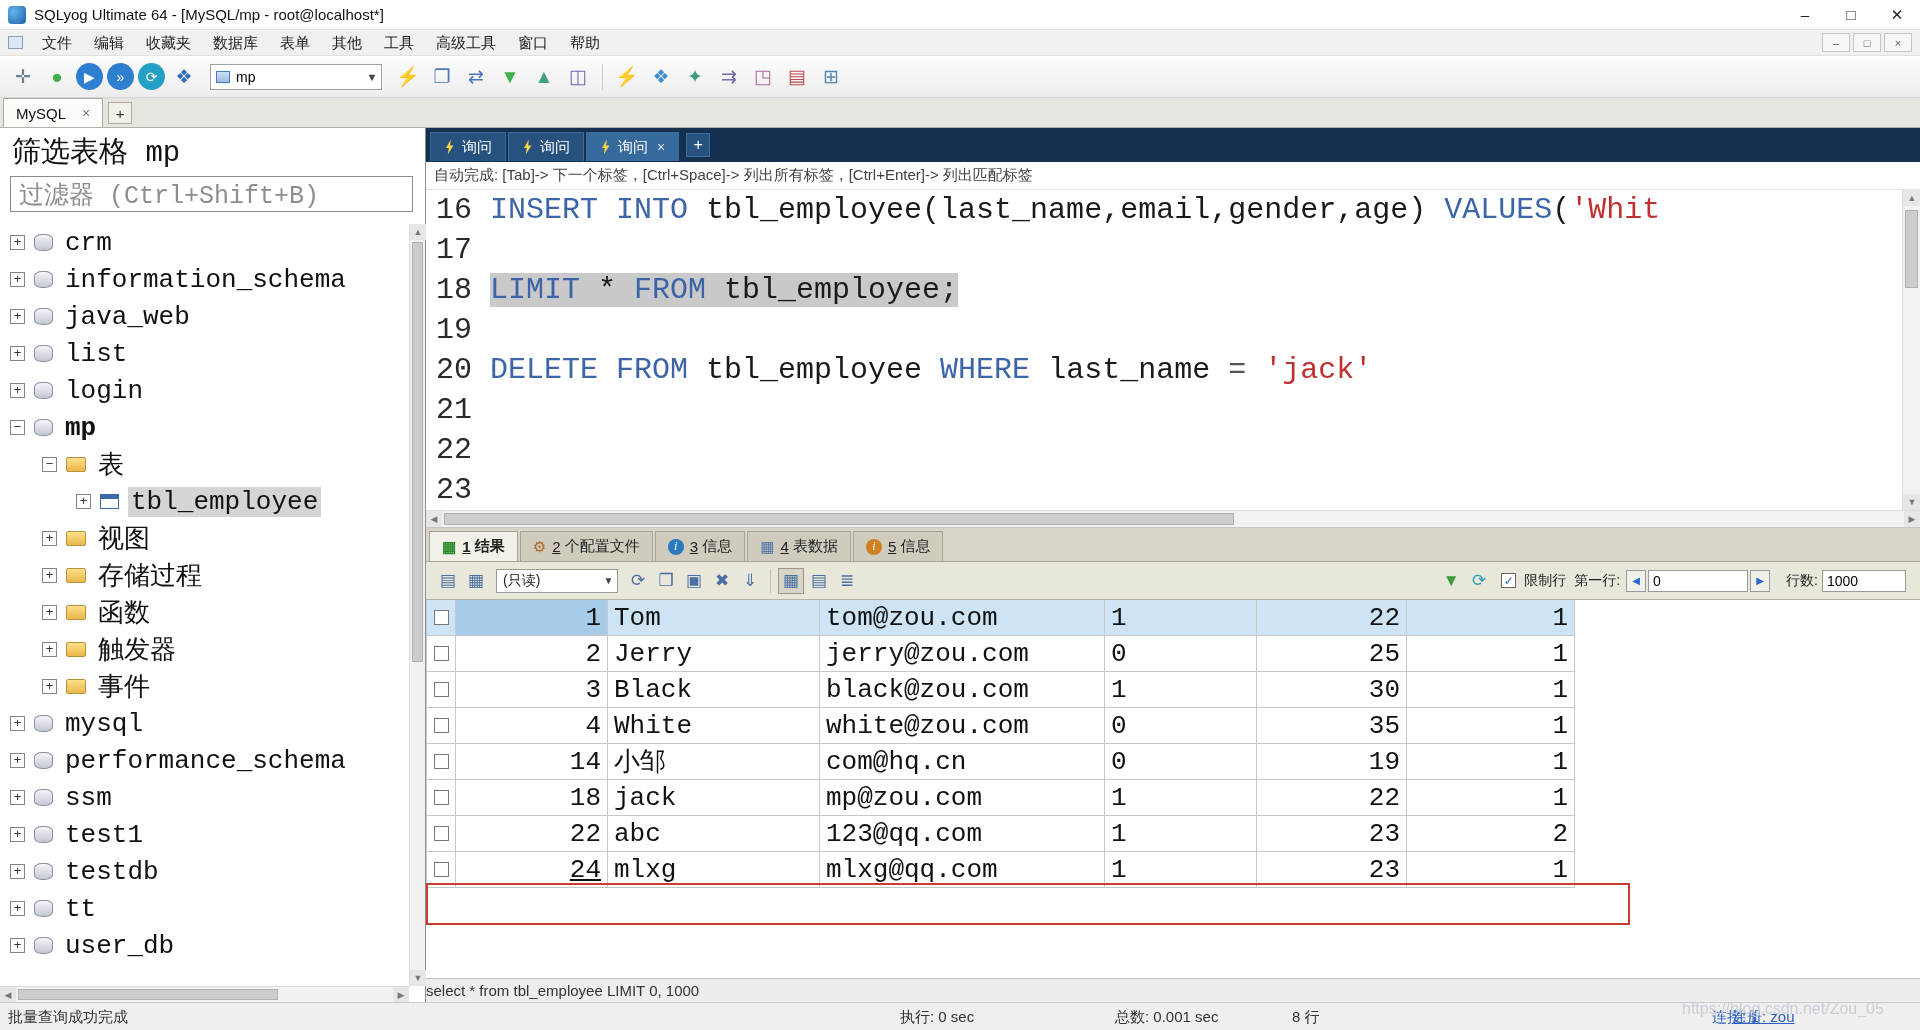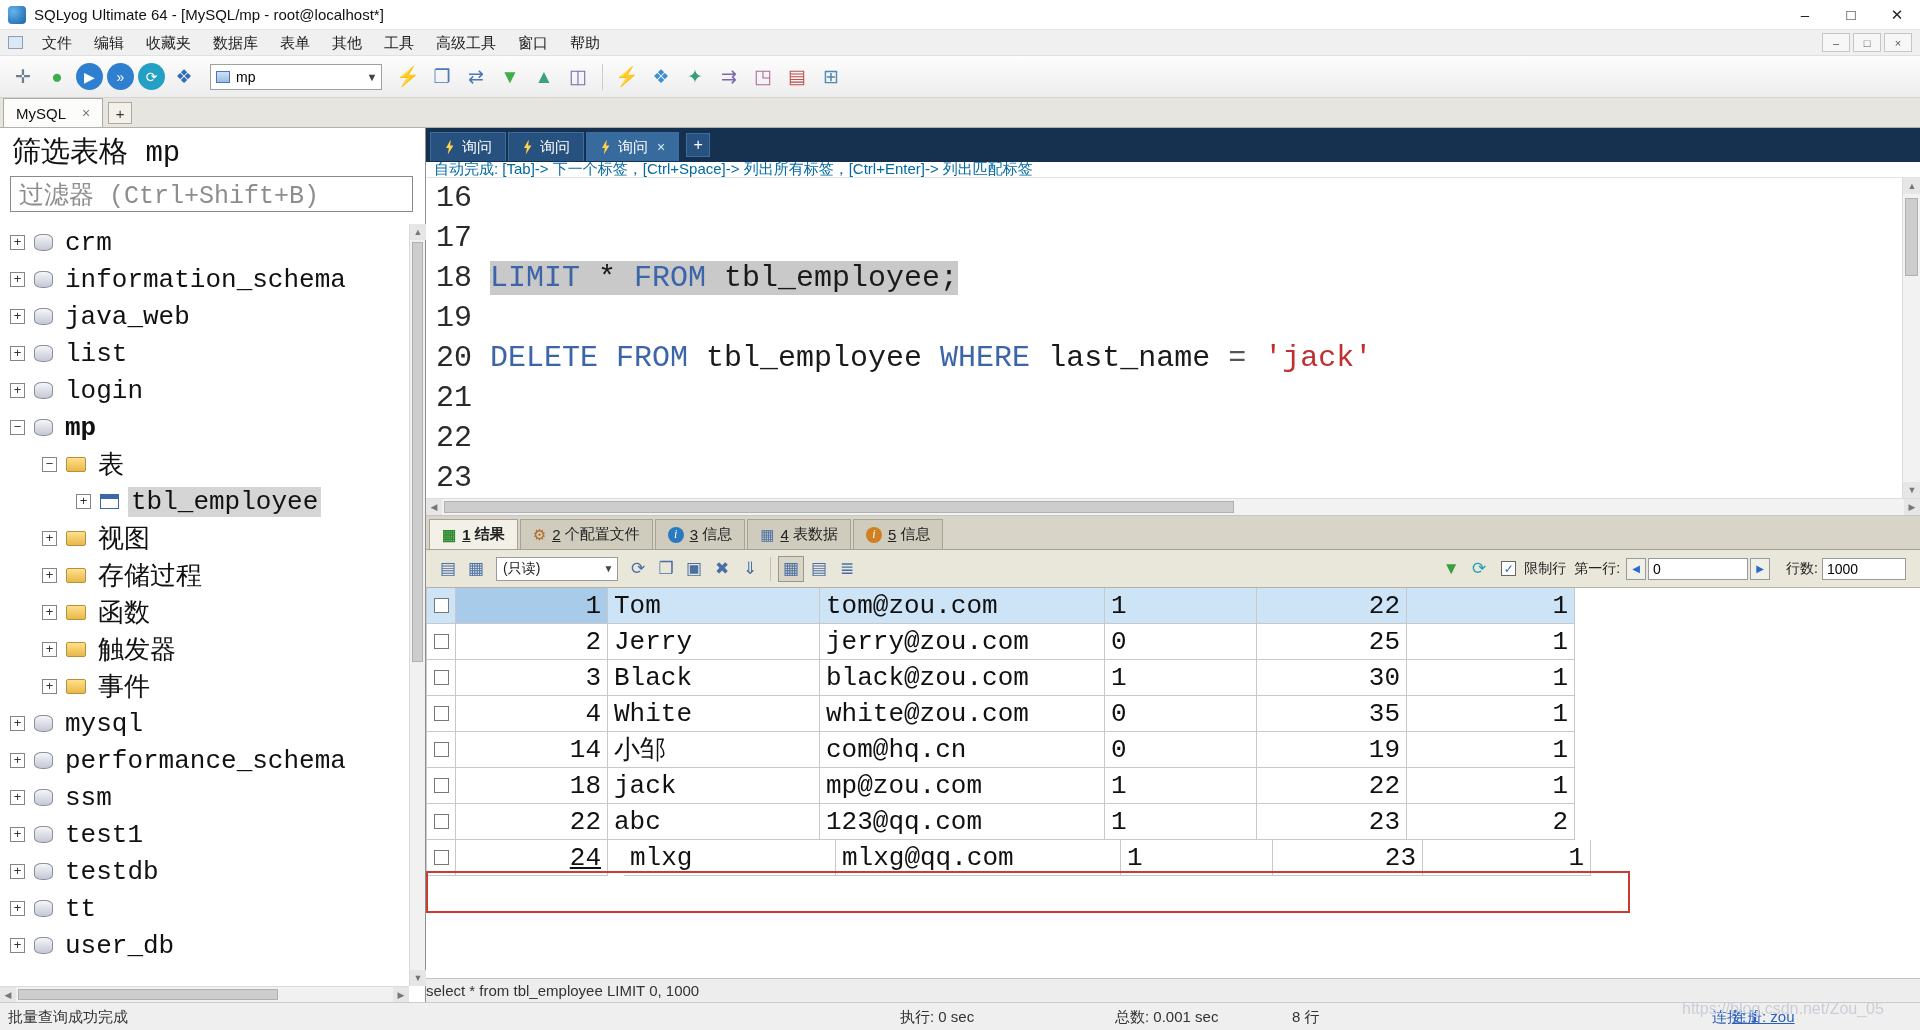--- a/index.html
+++ b/index.html
@@ -90,22 +90,22 @@
   .qtabs { height:34px; background:#16304f; display:flex; align-items:center; padding-left:3px; }
   .qtab { height:29px; margin:3px 1px 0; background:#27517f; color:#fff; font-size:15px;
     display:flex; align-items:center; padding:0 13px; border:1px solid #3d6d9e; border-bottom:none; }
   .qtab.active { background:#376a9d; }
   .qtab .bolt { width:11px; height:15px; background:#ffd24a; margin-right:7px;
     clip-path:polygon(62% 0,18% 56%,44% 56%,34% 100%,86% 40%,56% 40%); }
   .qtab .close { margin-left:9px; color:#dce8f4; font-size:14px; }
   .qtab-add { width:24px; height:24px; margin-left:6px; color:#fff; border:1px solid #3d6d9e;
     background:#27517f; display:flex; align-items:center; justify-content:center; font-size:16px; }
 
-  .hintbar { height:16px; background:#fff; border-bottom:1px solid #e2e2e2; font-size:15px;
-    color:#0369a1; display:flex; align-items:center; padding-left:8px; white-space:nowrap; }
+  .hintbar { height:28px; background:#fff; border-bottom:1px solid #e2e2e2; font-size:15px;
+    color:#404040; display:flex; align-items:center; padding-left:8px; white-space:nowrap; }
 
   .editor { height:320px; position:relative; background:#fff; overflow:hidden; }
   .ed-line { height:40px; display:flex;
     font-family:"Liberation Mono","DejaVu Sans Mono",monospace; font-size:30px; line-height:40px;
     white-space:pre; }
   .ed-gutter { width:64px; flex:none; color:#2a2a2a; padding-left:10px; }
   .kw { color:#3c64a8; } .st { color:#c03030; } .pl { color:#1a1a1a; } .op { color:#555; }
   .ed-sel { background:#c9c9c9; }
   .ed-vscroll { position:absolute; right:0; top:0; bottom:0; width:18px; background:#f2f2f2;
     border-left:1px solid #dcdcdc; }
@@ -382,21 +382,21 @@
           <span>询问</span>
           <span class="close">×</span>
         </div>
         <div class="qtab-add">+</div>
       </div>
 
     <div class="hintbar">自动完成:  [Tab]-&gt; 下一个标签，[Ctrl+Space]-&gt; 列出所有标签，[Ctrl+Enter]-&gt; 列出匹配标签</div>
 
     <div class="editor" id="editor">
 
-    <div class="ed-line"><span class="ed-gutter">16</span></div>
+    <div class="ed-line"><span class="ed-gutter">16</span><span class="ed-code"><span class="kw">INSERT</span><span class="pl"> </span><span class="kw">INTO</span><span class="pl"> tbl_employee(last_name,email,gender,age) </span><span class="kw">VALUES</span><span class="pl">(</span><span class="st">'Whit</span></span></div>
         <div class="ed-line"><span class="ed-gutter">17</span><span class="ed-code"></span></div>
         <div class="ed-line"><span class="ed-gutter">18</span><span class="ed-code"><span class="ed-sel"><span class="kw">LIMIT</span><span class="pl"> * </span><span class="kw">FROM</span><span class="pl"> tbl_employee;</span></span></span></div>
         <div class="ed-line"><span class="ed-gutter">19</span><span class="ed-code"></span></div>
         <div class="ed-line"><span class="ed-gutter">20</span><span class="ed-code"><span class="kw">DELETE</span><span class="pl"> </span><span class="kw">FROM</span><span class="pl"> tbl_employee </span><span class="kw">WHERE</span><span class="pl"> last_name </span><span class="op">=</span><span class="pl"> </span><span class="st">'jack'</span></span></div>
         <div class="ed-line"><span class="ed-gutter">21</span><span class="ed-code"></span></div>
         <div class="ed-line"><span class="ed-gutter">22</span><span class="ed-code"></span></div>
         <div class="ed-line"><span class="ed-gutter">23</span><span class="ed-code"></span></div>
         <div class="ed-vscroll">
         <div class="scr-btn" style="top:0; width:18px;">▲</div>
         <div class="scr-btn" style="bottom:0; width:18px;">▼</div>
@@ -551,21 +551,21 @@
             <div class="g-cell" style="width: 285px;">123@qq.com</div>
             <div class="g-cell" style="width: 152px;">1</div>
             <div class="g-cell num" style="width: 150px;">23</div>
             <div class="g-cell num" style="width: 168px;">2</div>
           </div>
           <div class="g-row">
             <div class="g-cell cb" style="width: 30px;">
               <span class="g-check"></span>
             </div>
             <div class="g-cell num idcell" style="width: 152px; text-decoration: underline;">24</div>
-            <div class="g-cell" style="width: 212px; margin-left: 16px;">mlxg</div>
+            <div class="g-cell" style="width: 212px;">mlxg</div>
             <div class="g-cell" style="width: 285px;">mlxg@qq.com</div>
             <div class="g-cell" style="width: 152px;">1</div>
             <div class="g-cell num" style="width: 150px;">23</div>
             <div class="g-cell num" style="width: 168px;">1</div>
           </div>
         </div>
     <div class="red-box" style="top: 283px; left: 0px; width: 1204px; height: 42px;"></div>
       </div>
 
     <div class="gridstatus">select * from tbl_employee LIMIT 0, 1000</div>

